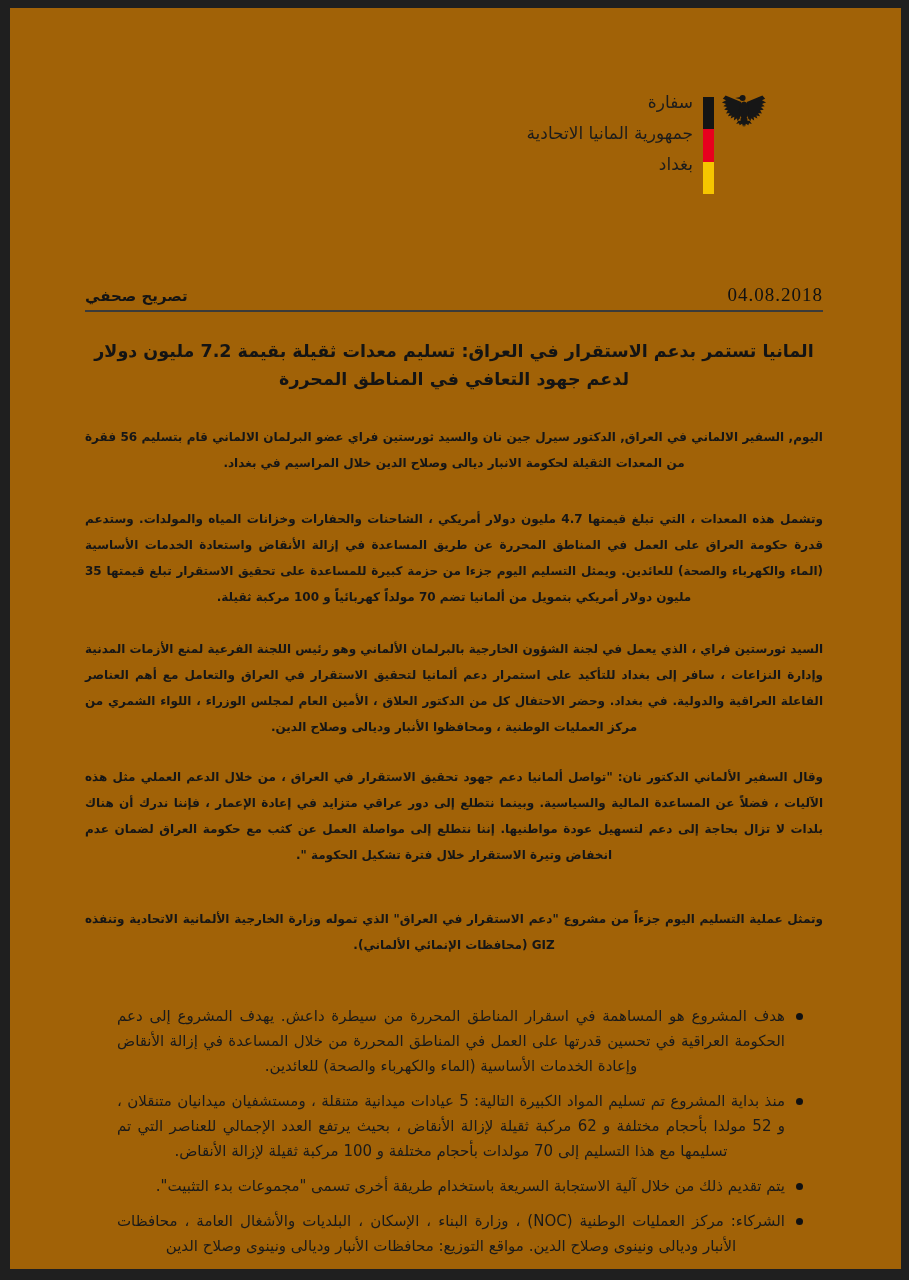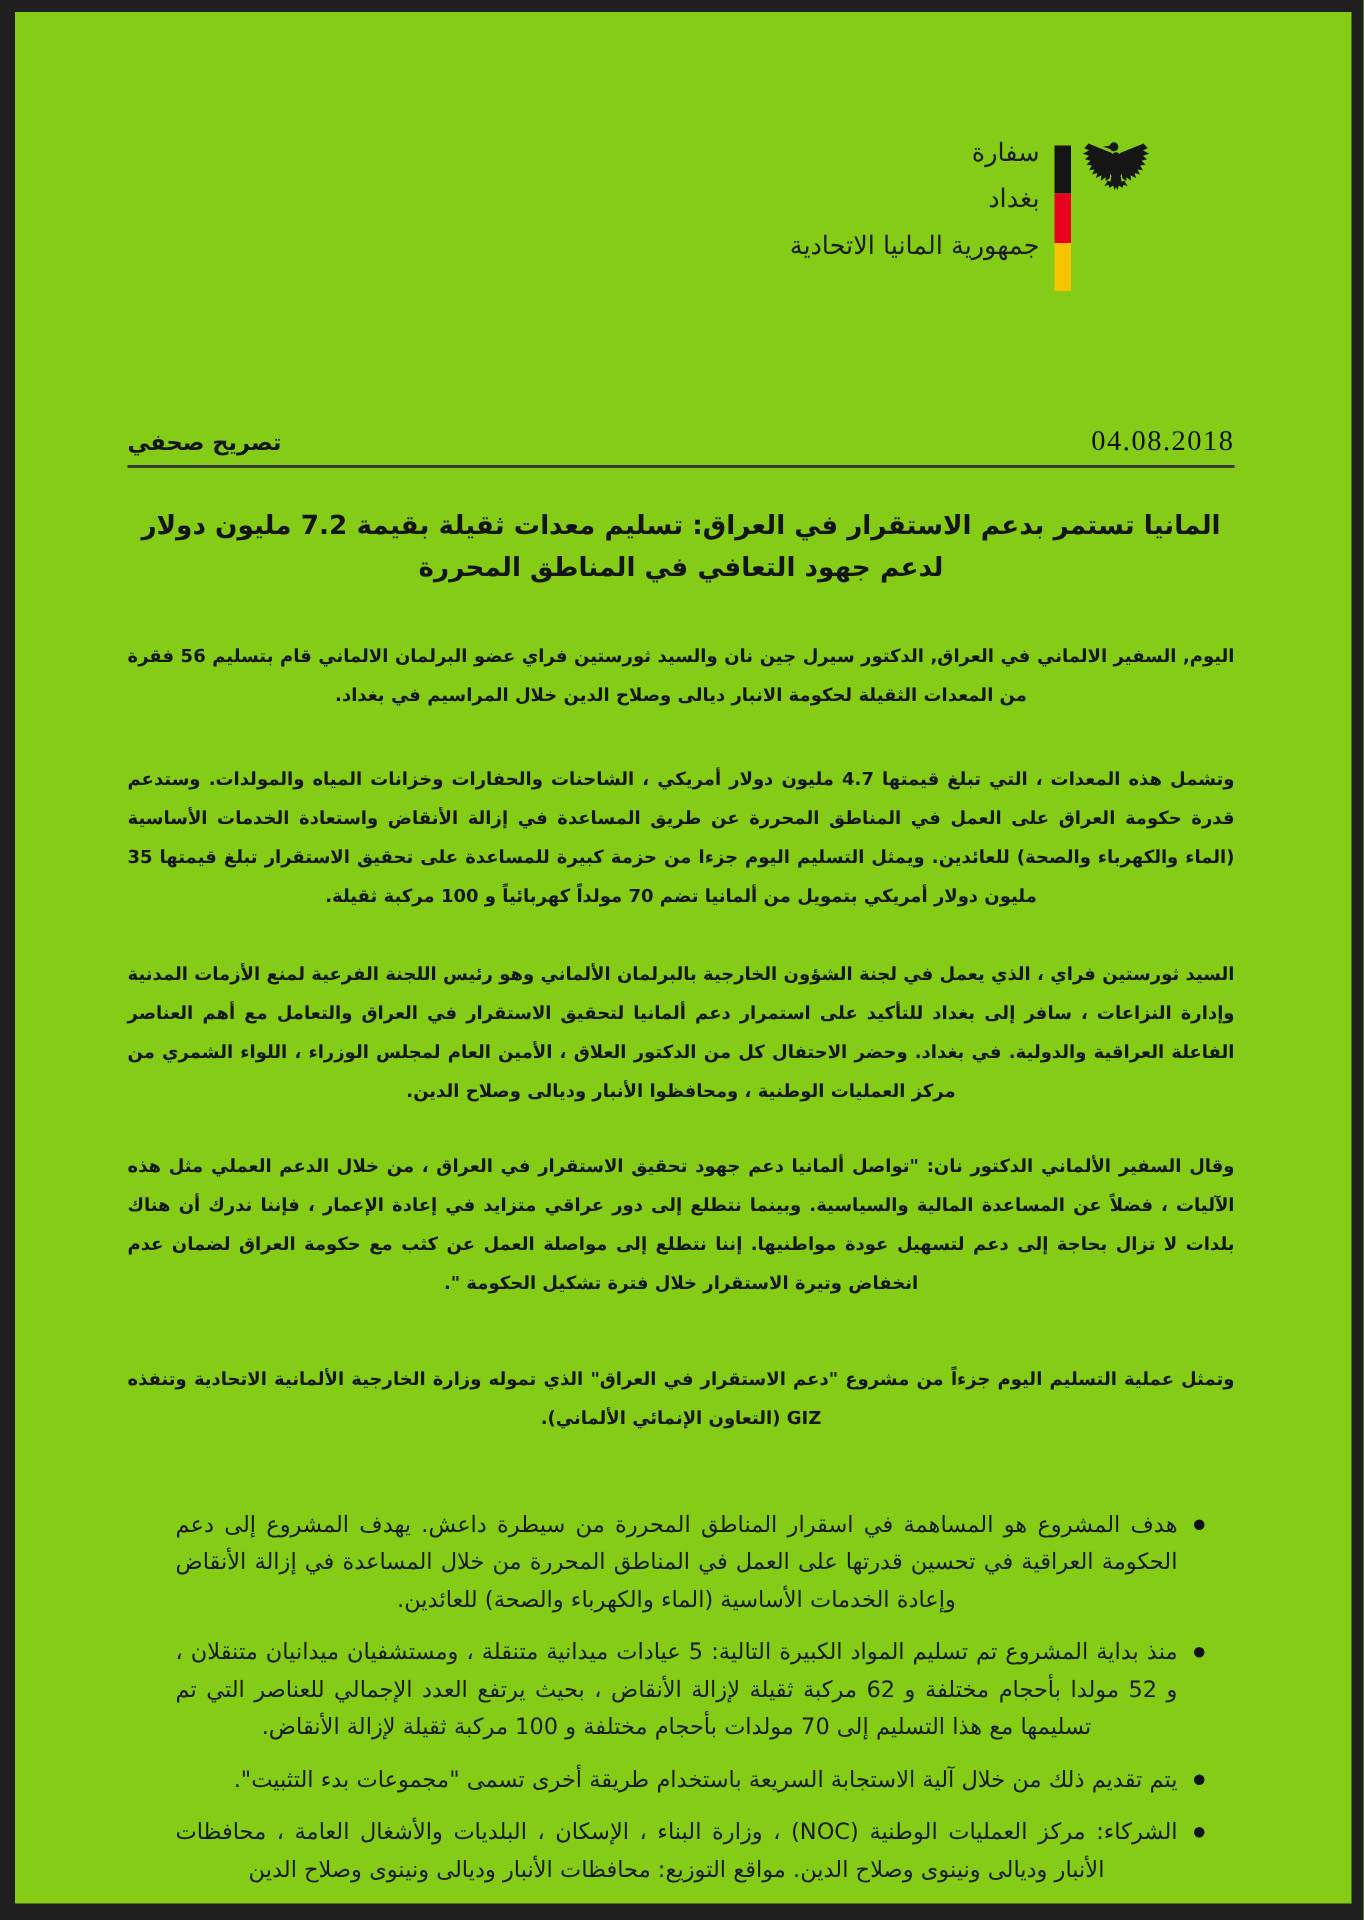--- a/index.html
+++ b/index.html
@@ -7,21 +7,21 @@
     width: 909px; height: 1280px;
     background: #1f1f1f;
     position: relative;
     font-family: "DejaVu Sans", sans-serif;
     overflow: hidden;
   }
   .page {
     position: absolute;
     left: 10px; top: 8px;
     width: 891px; height: 1261px;
-    background: #84cc16;
+    background: #a16207;
     box-sizing: border-box;
     padding: 0 78px 0 75px;
     color: #141414;
   }
 
   
   .masthead {
     margin-top: 77px;
     margin-right: 56px;
     display: flex;
@@ -128,22 +128,22 @@
   }
 </style>
 </head>
 <body>
 
 <div class="page">
 
   <header class="masthead">
     <div class="letterhead-text">
       <div>سفارة</div>
+      <div>جمهورية المانيا الاتحادية</div>
       <div>بغداد</div>
-      <div>جمهورية المانيا الاتحادية</div>
     </div>
     <div class="flag-bar">
       <span style="background: rgb(20, 20, 20);"></span>
       <span style="background: rgb(232, 0, 30);"></span>
       <span style="background: rgb(246, 197, 0);"></span>
     </div>
     <div class="eagle">
       <svg viewBox="0 0 100 96" xmlns="http://www.w3.org/2000/svg" aria-hidden="true">
         <g fill="#161616">
 
@@ -170,21 +170,21 @@
     <span class="date">04.08.2018</span>
   </div>
   <hr class="rule">
 
   <h1 class="title">المانيا تستمر بدعم الاستقرار في العراق: تسليم معدات ثقيلة بقيمة 7.2 مليون دولار لدعم جهود التعافي في المناطق المحررة</h1>
 
   <p class="para p1">اليوم, السفير الالماني في العراق, الدكتور سيرل جين نان والسيد ثورستين فراي عضو البرلمان الالماني قام بتسليم 56 فقرة من المعدات الثقيلة لحكومة الانبار ديالى وصلاح الدين خلال المراسيم في بغداد.</p>
   <p class="para p2">وتشمل هذه المعدات ، التي تبلغ قيمتها 4.7 مليون دولار أمريكي ، الشاحنات والحفارات وخزانات المياه والمولدات. وستدعم قدرة حكومة العراق على العمل في المناطق المحررة عن طريق المساعدة في إزالة الأنقاض واستعادة الخدمات الأساسية (الماء والكهرباء والصحة) للعائدين. ويمثل التسليم اليوم جزءا من حزمة كبيرة للمساعدة على تحقيق الاستقرار تبلغ قيمتها 35 مليون دولار أمريكي بتمويل من ألمانيا تضم 70 مولداً كهربائياً و 100 مركبة ثقيلة.</p>
   <p class="para p3">السيد ثورستين فراي ، الذي يعمل في لجنة الشؤون الخارجية بالبرلمان الألماني وهو رئيس اللجنة الفرعية لمنع الأزمات المدنية وإدارة النزاعات ، سافر إلى بغداد للتأكيد على استمرار دعم ألمانيا لتحقيق الاستقرار في العراق والتعامل مع أهم العناصر الفاعلة العراقية والدولية. في بغداد. وحضر الاحتفال كل من الدكتور العلاق ، الأمين العام لمجلس الوزراء ، اللواء الشمري من مركز العمليات الوطنية ، ومحافظوا الأنبار وديالى وصلاح الدين.</p>
   <p class="para p4">وقال السفير الألماني الدكتور نان: "تواصل ألمانيا دعم جهود تحقيق الاستقرار في العراق ، من خلال الدعم العملي مثل هذه الآليات ، فضلاً عن المساعدة المالية والسياسية. وبينما نتطلع إلى دور عراقي متزايد في إعادة الإعمار ، فإننا ندرك أن هناك بلدات لا تزال بحاجة إلى دعم لتسهيل عودة مواطنيها. إننا نتطلع إلى مواصلة العمل عن كثب مع حكومة العراق لضمان عدم انخفاض وتيرة الاستقرار خلال فترة تشكيل الحكومة ".</p>
-  <p class="para p5">وتمثل عملية التسليم اليوم جزءاً من مشروع "دعم الاستقرار في العراق" الذي تموله وزارة الخارجية الألمانية الاتحادية وتنفذه GIZ (التعاون الإنمائي الألماني).</p>
+  <p class="para p5">وتمثل عملية التسليم اليوم جزءاً من مشروع "دعم الاستقرار في العراق" الذي تموله وزارة الخارجية الألمانية الاتحادية وتنفذه GIZ (محافظات الإنمائي الألماني).</p>
 
   <ul class="bullets">
     <li>
       <span class="dot"></span>
       <span>هدف المشروع هو المساهمة في اسقرار المناطق المحررة من سيطرة داعش. يهدف المشروع إلى دعم الحكومة العراقية في تحسين قدرتها على العمل في المناطق المحررة من خلال المساعدة في إزالة الأنقاض وإعادة الخدمات الأساسية (الماء والكهرباء والصحة) للعائدين.</span>
     </li>
     <li>
       <span class="dot"></span>
       <span>منذ بداية المشروع تم تسليم المواد الكبيرة التالية: 5 عيادات ميدانية متنقلة ، ومستشفيان ميدانيان متنقلان ، و 52 مولدا بأحجام مختلفة و 62 مركبة ثقيلة لإزالة الأنقاض ، بحيث يرتفع العدد الإجمالي للعناصر التي تم تسليمها مع هذا التسليم إلى 70 مولدات بأحجام مختلفة و 100 مركبة ثقيلة لإزالة الأنقاض.</span>
     </li>

